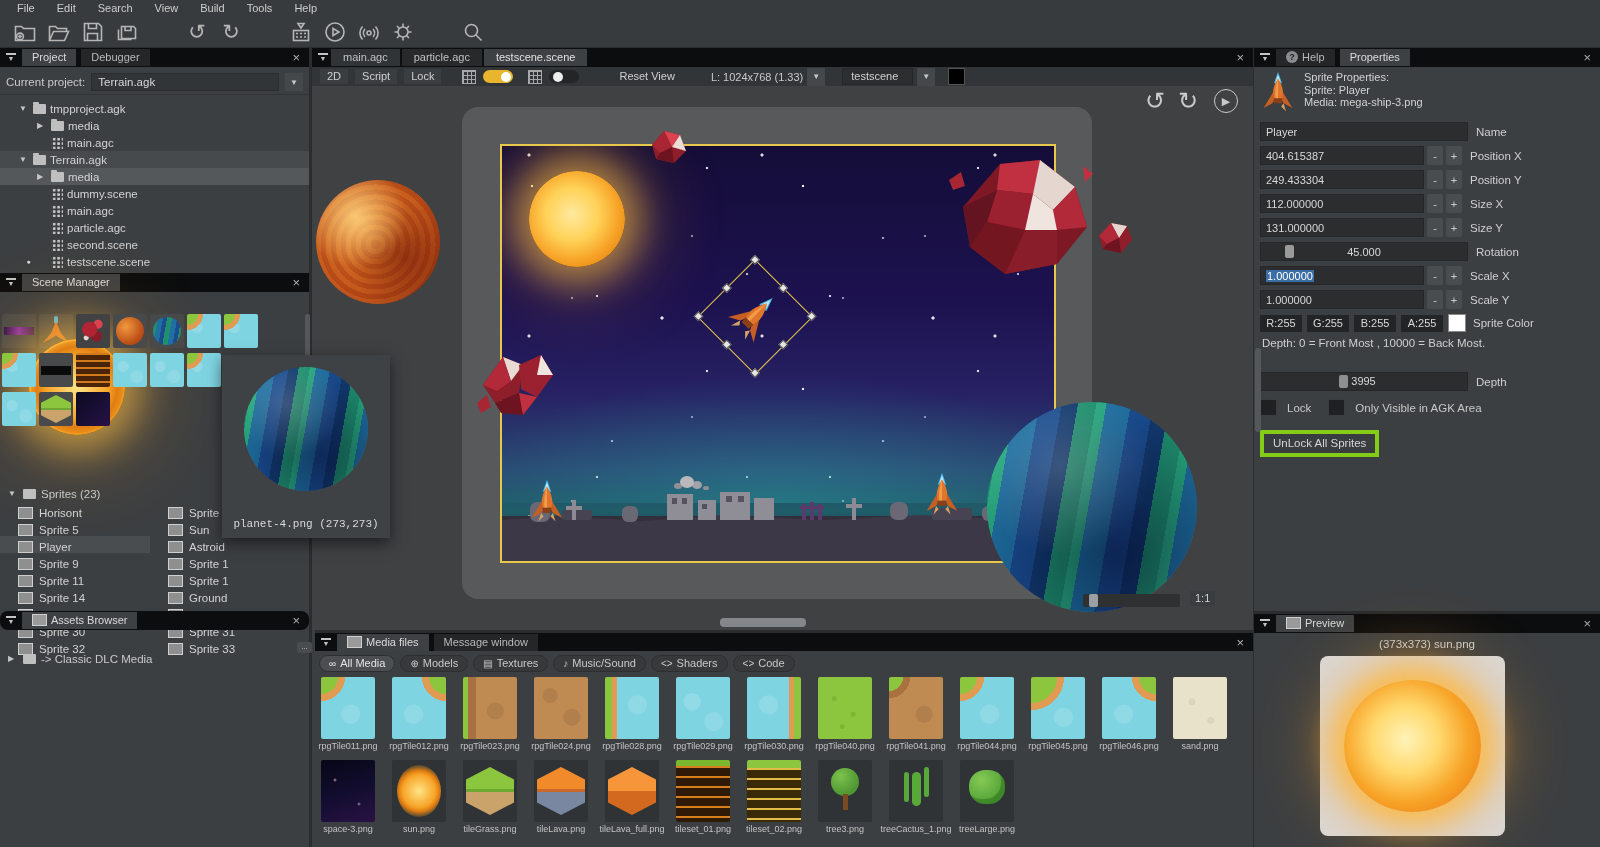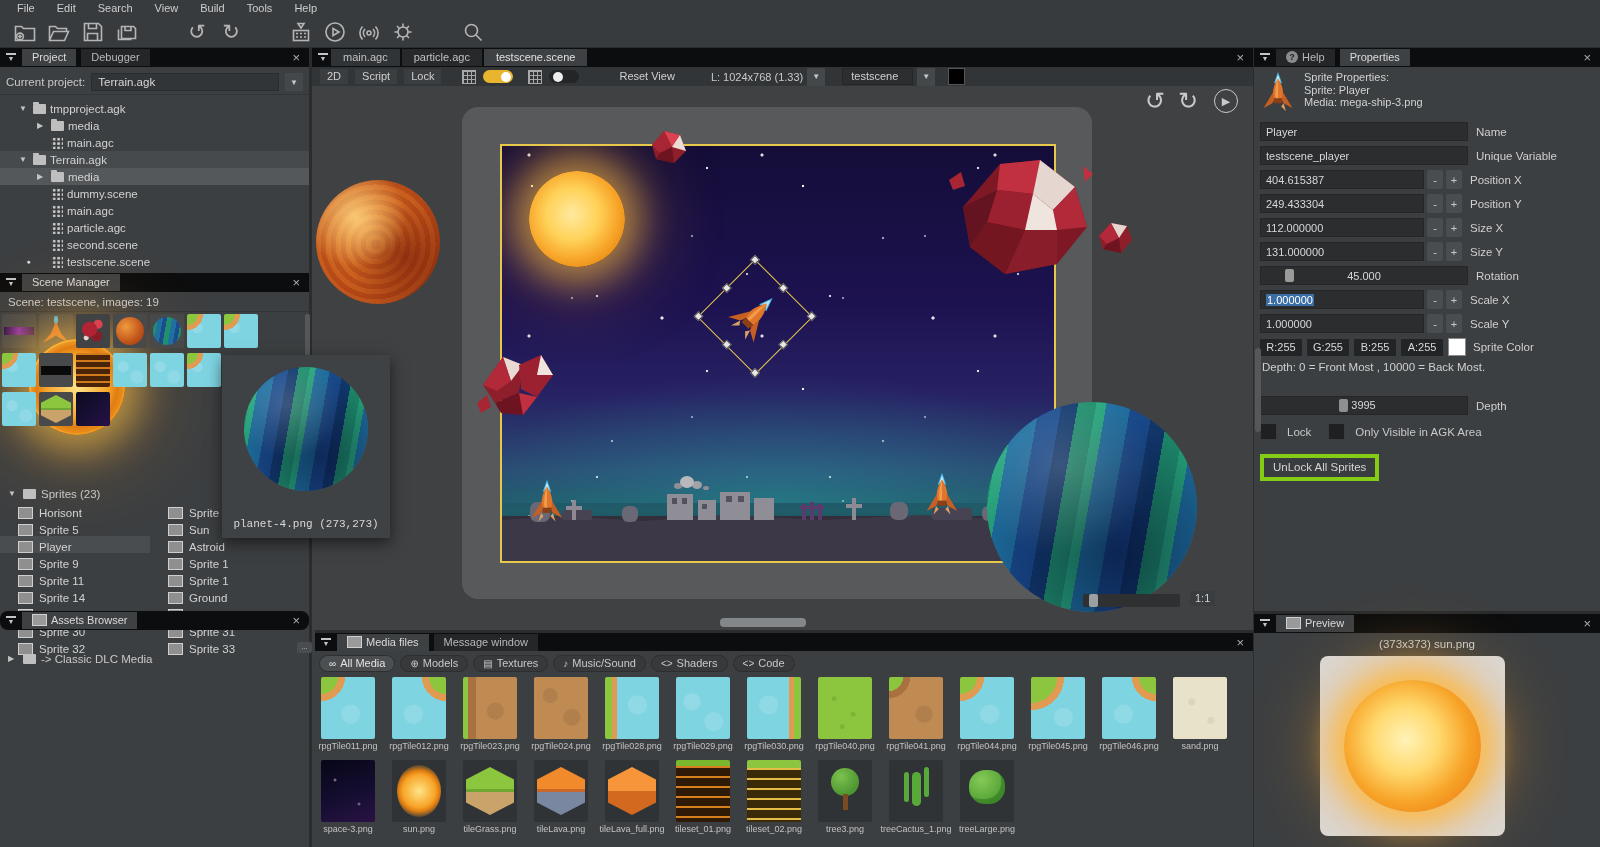--- a/index.html
+++ b/index.html
@@ -371,21 +371,20 @@
           <span class="ticon"></span>
           <span class="tlabel">testscene.scene</span>
         </div>
       </div>
 
     <div class="phead smhead">
       <span class="dock"></span>
       <span class="ptab active">Scene Manager</span>
       <span class="pclose">×</span>
     </div>
-    <div class="smsub">Scene: testscene, images: 19</div>
 
     <div class="smthumbs">
       <div class="smrow">
           <div class="sthumb horizon"></div>
           <div class="sthumb ship"></div>
           <div class="sthumb sun"></div>
           <div class="sthumb debris"></div>
           <div class="sthumb planet-orange"></div>
           <div class="sthumb planet-blue"></div>
           <div class="sthumb wcorner"></div>
@@ -735,24 +734,20 @@
         <div>Media: mega-ship-3.png</div>
       </div>
     </div>
 
     <div class="pbody">
       <div class="prow">
           <span class="pin wide">Player</span>
           <span class="plabel">Name</span>
         </div>
       <div class="prow">
-          <span class="pin wide">testscene_player</span>
-          <span class="plabel">Unique Variable</span>
-        </div>
-      <div class="prow">
           <span class="pin num">404.615387</span>
           <span class="pbtn">-</span>
           <span class="pbtn">+</span>
           <span class="plabel">Position X</span>
         </div>
       <div class="prow">
           <span class="pin num">249.433304</span>
           <span class="pbtn">-</span>
           <span class="pbtn">+</span>
           <span class="plabel">Position Y</span>

